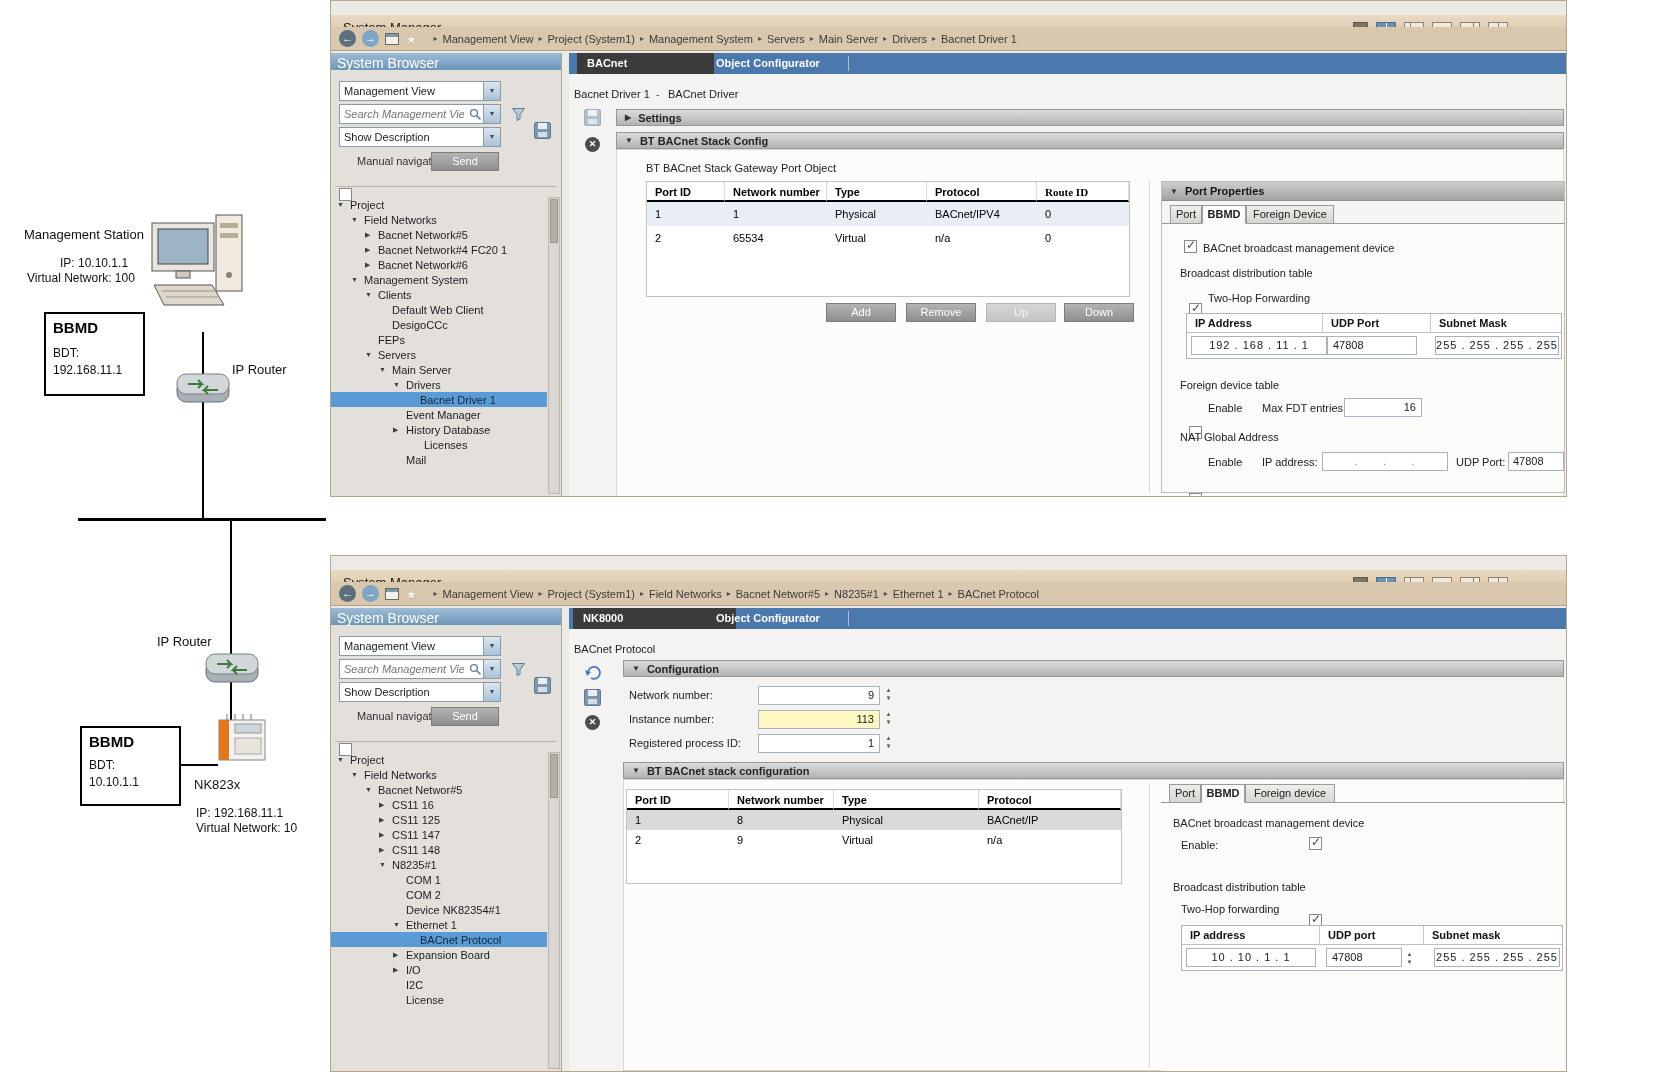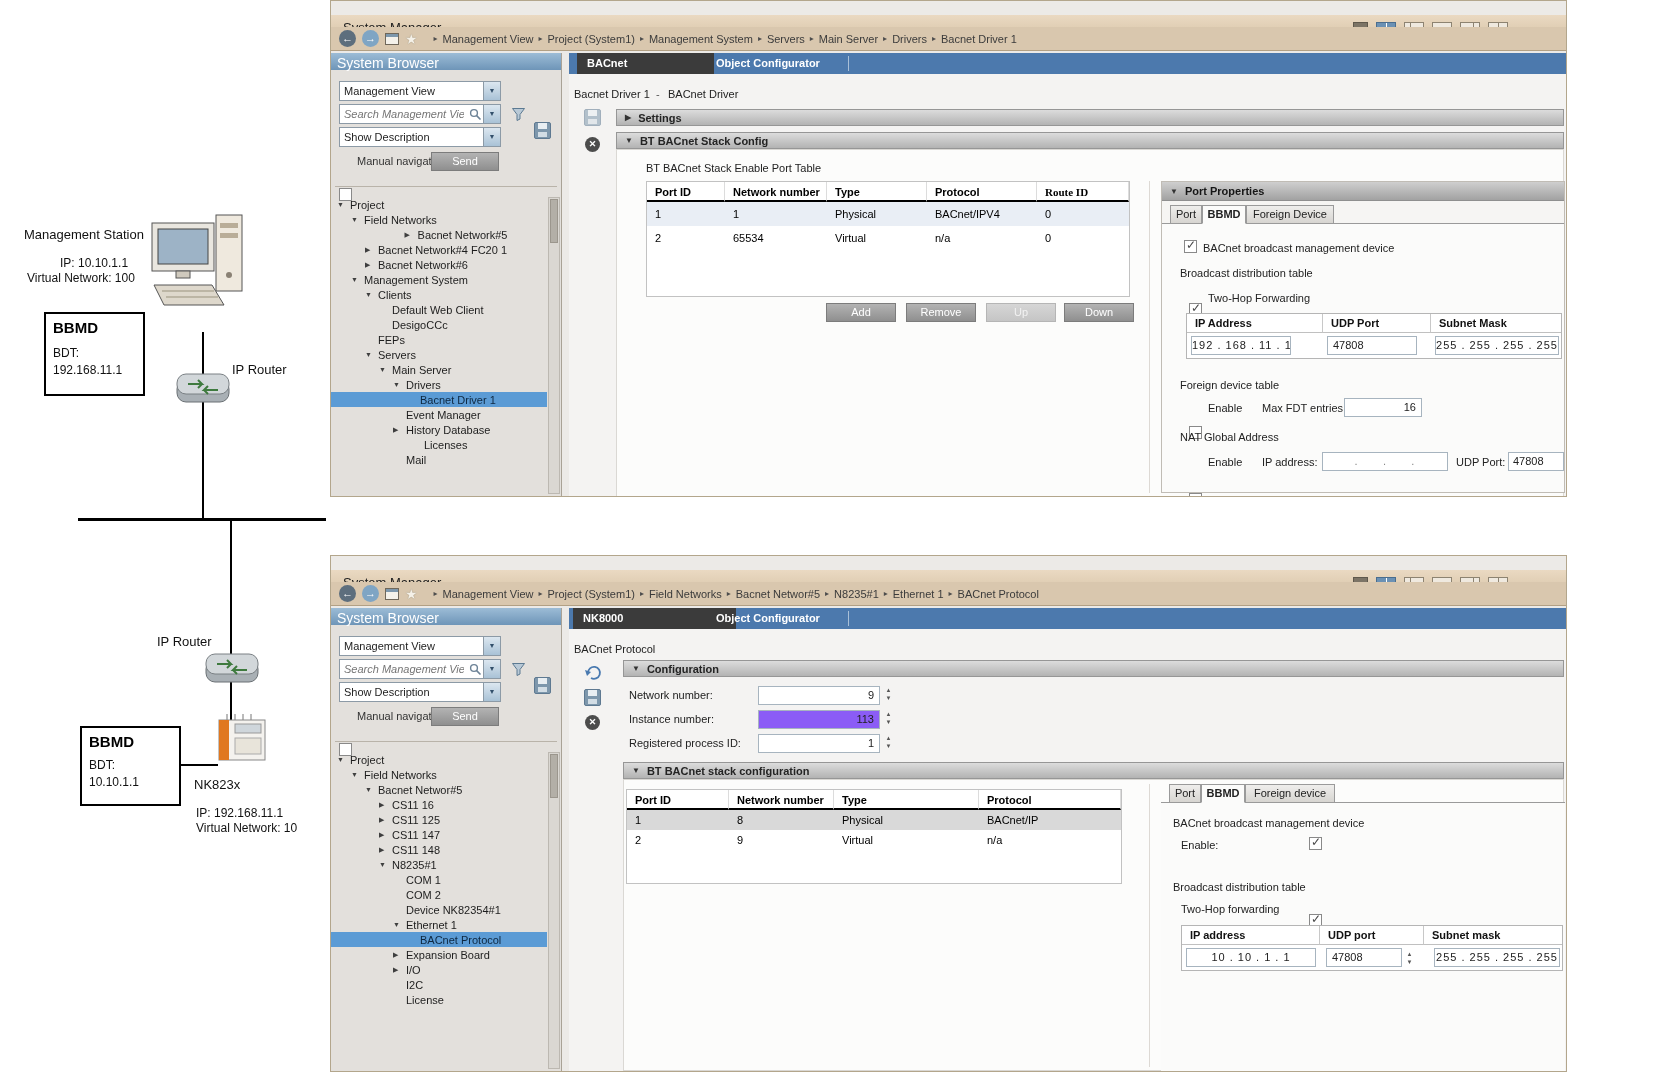--- a/index.html
+++ b/index.html
@@ -74,21 +74,21 @@
 .vdiv{position:absolute;width:1px;background:#ddd9d4}
 
 .props{position:absolute;background:#f6f5f3;border:1px solid #c0bcb5}
 .props-header{position:absolute;left:0;top:0;right:0;height:19px;background:linear-gradient(#cfcfcf,#a2a2a2);border-bottom:1px solid #8f8f8f;font-size:11px;font-weight:bold;color:#161616;display:flex;align-items:center;gap:7px;padding-left:8px}
 .ptab{position:absolute;height:19px;background:linear-gradient(#efeeec,#d7d5d1);border:1px solid #9a9a9a;font-size:11px;color:#222;text-align:center;line-height:17px;white-space:nowrap;overflow:hidden}
 .ptab.active{background:#fbfbfa;border-bottom:1px solid #fbfbfa;font-weight:bold;z-index:2}
 .pbody{position:absolute;left:0;right:0;bottom:0;background:#fbfbfa;border-top:1px solid #9a9a9a}
 .vfield{background:#fff;border:1px solid #a7b4bf;height:19px;font-size:11px;line-height:17px;color:#222;overflow:hidden}
 .ipfield{white-space:pre;text-align:center;letter-spacing:1px}
 .numfield{text-align:right;padding-right:5px}
-.selfield{background:#8b5cf6}
+.selfield{background:#fef9c3}
 .bdt{background:#fff;border:1px solid #b5b5b5}
 .bdt-head{display:flex;height:19px}
 .bdt-hcell{font-size:11px;font-weight:bold;color:#111;padding:3px 0 0 8px;border-right:1px solid #c8c8c8;border-bottom:1px solid #c0c0c0;white-space:nowrap;overflow:hidden}
 .bdt-row{position:relative;height:25px}
 .spin{display:flex;flex-direction:column;width:11px}
 .spin span{font-size:6px;line-height:8px;color:#555;text-align:center}
 
 .dline{position:absolute;background:#000}
 .bbmd-box{position:absolute;background:#fff;border:2px solid #000;padding:5px 7px}
 .bbmd-title{font-size:15px;font-weight:bold;color:#000}
@@ -230,21 +230,21 @@
       <div class="hsep" style="top:133px"></div>
       <div class="tree" id="tree1">
           <div class="tree-item" style="padding-left: 6px;">
             <span class="tree-arrow">▼</span>
             <span class="tree-label">Project</span>
           </div>
           <div class="tree-item" style="padding-left: 20px;">
             <span class="tree-arrow">▼</span>
             <span class="tree-label">Field Networks</span>
           </div>
-          <div class="tree-item" style="padding-left: 34px; justify-content: center;">
+          <div class="tree-item" style="padding-left: 34px;">
             <span class="tree-arrow">▶</span>
             <span class="tree-label">Bacnet Network#5</span>
           </div>
           <div class="tree-item" style="padding-left: 34px;">
             <span class="tree-arrow">▶</span>
             <span class="tree-label">Bacnet Network#4 FC20 1</span>
           </div>
           <div class="tree-item" style="padding-left: 34px;">
             <span class="tree-arrow">▶</span>
             <span class="tree-label">Bacnet Network#6</span>
@@ -324,21 +324,21 @@
         <div class="secbar" style="left:47px;top:35px;right:2px">
           <span class="secarrow">▶</span>
           <span>Settings</span>
         </div>
         <div class="secbar" style="left:47px;top:58px;right:2px">
           <span class="secarrow">▼</span>
           <span>BT BACnet Stack Config</span>
         </div>
 
         <div class="sectionbody" style="left:47px;top:75px;right:2px;height:348px"></div>
-        <span class="lbl abs" style="left:77px;top:88px">BT BACnet Stack Enable Port Table</span>
+        <span class="lbl abs" style="left:77px;top:88px">BT BACnet Stack Gateway Port Object</span>
 
         <div class="dtable" id="table1" style="left:77px;top:107px;width:484px;height:116px">
             <div class="trow thead">
               <div class="tcell" style="width: 78px;">Port ID</div>
               <div class="tcell" style="width: 102px;">Network number</div>
               <div class="tcell" style="width: 100px;">Type</div>
               <div class="tcell" style="width: 110px;">Protocol</div>
               <div class="tcell" style="width: 92px; font-family: Liberation Serif, serif;">Route ID</div>
             </div>
             <div class="tbody">
@@ -379,21 +379,21 @@
             <span class="lbl abs" style="left:18px;top:43px">Broadcast distribution table</span>
             <div class="cb checked abs" style="left:27px;top:66px"></div>
             <span class="lbl abs" style="left:46px;top:68px">Two-Hop Forwarding</span>
             <div class="bdt abs" style="left:24px;top:89px;width:376px">
               <div class="bdt-head">
                 <div class="bdt-hcell" style="width:136px">IP Address</div>
                 <div class="bdt-hcell" style="width:108px">UDP Port</div>
                 <div class="bdt-hcell" style="width:130px;border-right:none">Subnet Mask</div>
               </div>
               <div class="bdt-row">
-                <div class="vfield ipfield abs" style="left:4px;top:3px;width:100px">192 . 168 . 11 . 1</div>
+                <div class="vfield ipfield abs" style="left:4px;top:3px;width:136px">192 . 168 . 11 . 1</div>
                 <div class="vfield abs" style="left:140px;top:3px;width:90px;padding-left:5px">47808</div>
                 <div class="vfield ipfield abs" style="left:248px;top:3px;width:124px">255 . 255 . 255 . 255</div>
               </div>
             </div>
             <span class="lbl abs" style="left:18px;top:155px">Foreign device table</span>
             <div class="cb abs" style="left:27px;top:176px"></div>
             <span class="lbl abs" style="left:46px;top:178px">Enable</span>
             <span class="lbl abs" style="left:100px;top:178px">Max FDT entries:</span>
             <div class="vfield numfield abs" style="left:182px;top:174px;width:78px">16</div>
             <span class="lbl abs" style="left:18px;top:207px">NAT Global Address</span>

